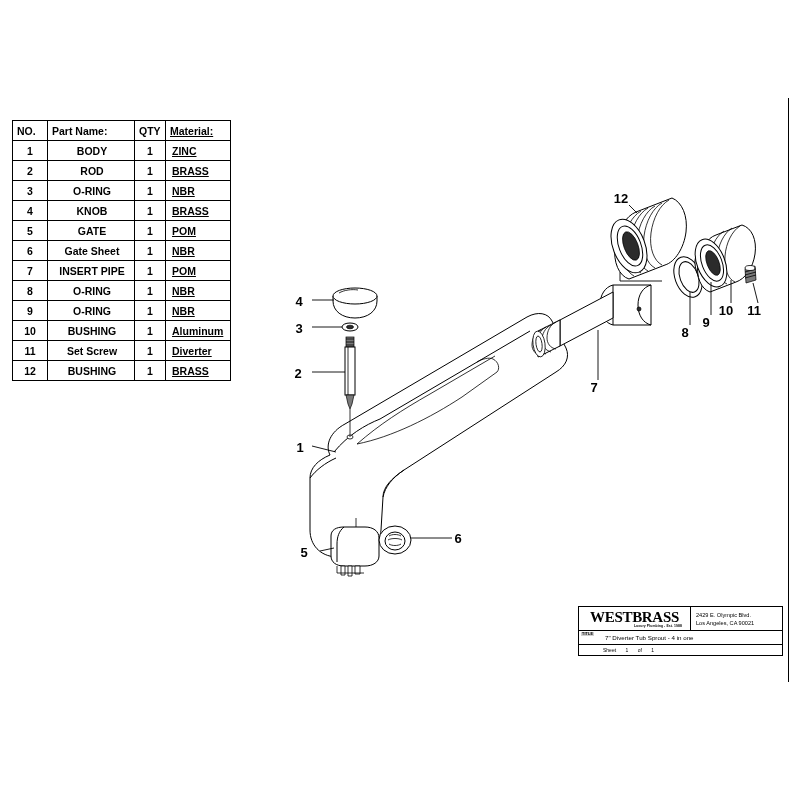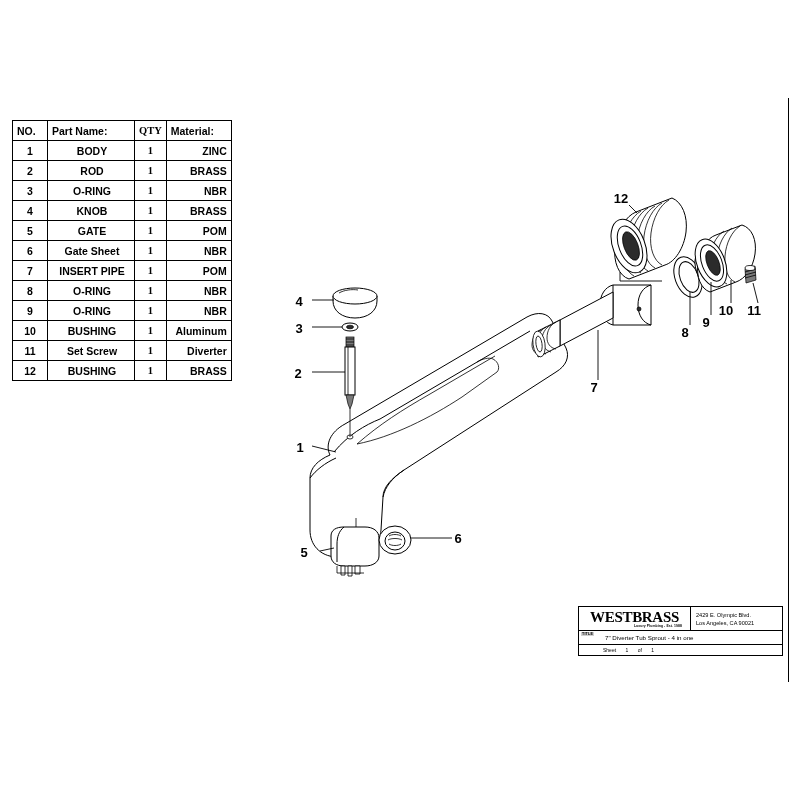--- a/index.html
+++ b/index.html
@@ -30,25 +30,25 @@
     font-weight: bold;
     color: #000000;
     height: 19px;
     padding: 0 4px;
     text-align: center;
     white-space: nowrap;
     font-family: "Liberation Sans", sans-serif;
   }
   #bom .c-no    { width: 26px; }
   #bom .c-name  { width: 76px; }
-  #bom .c-qty   { width: 22px; font-family: Liberation Serif, serif; }
-  #bom .c-mat   { width: 54px; }
+  #bom .c-qty   { width: 22px; }
+  #bom .c-mat   { width: 54px; text-decoration: underline; }
   #bom thead td { text-align: left; }
   #bom tbody td.c-name { text-align: center; padding-left: 6px; }
-  #bom tbody td.c-mat  { text-align: right; padding-left: 6px; }
+  #bom tbody td.c-mat  { text-align: left; padding-left: 6px; }
 
   
   #titleblock {
     position: absolute;
     left: 578px;
     top: 606px;
     width: 205px;
     border: 1.6px solid #000;
     background: #fff;
     box-sizing: border-box;

